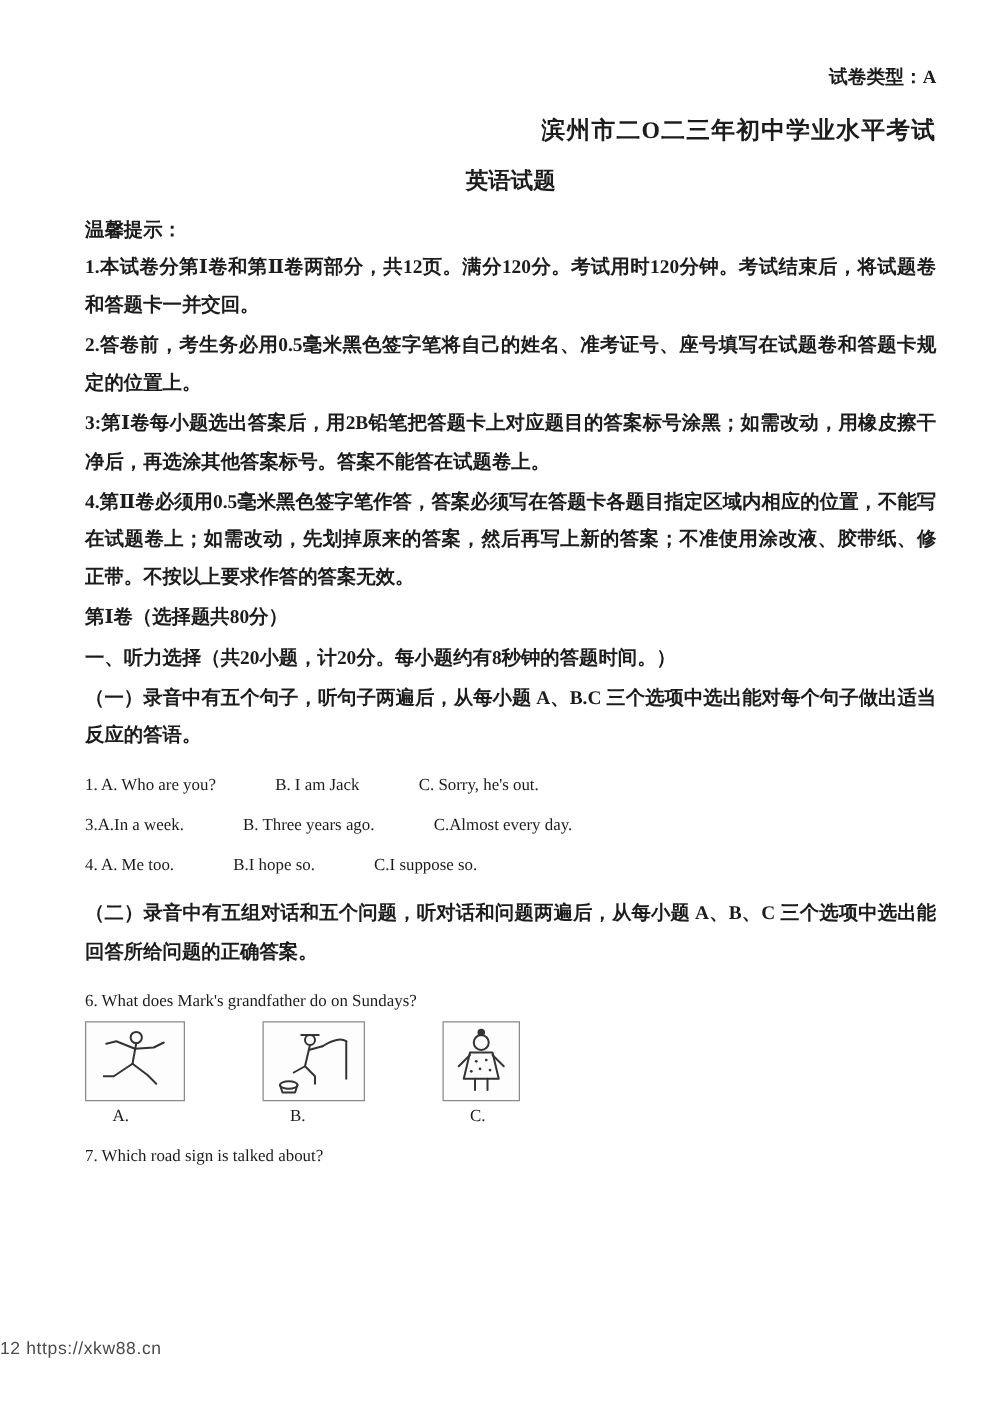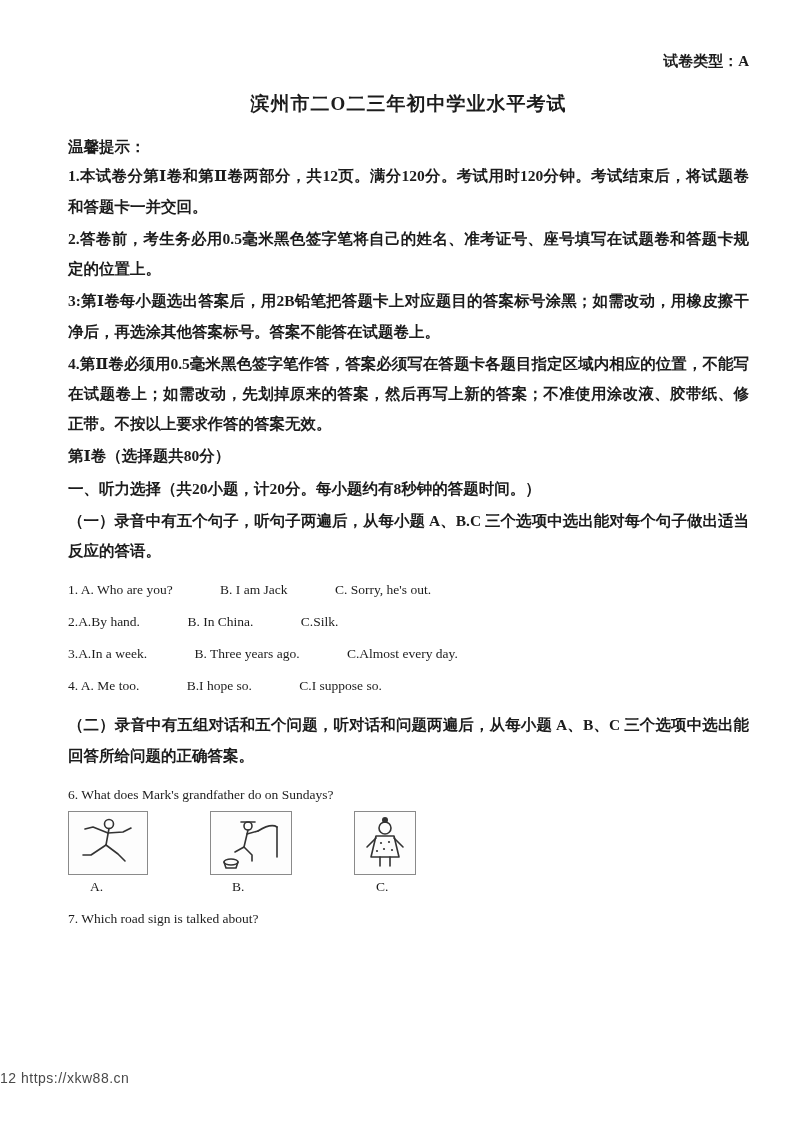--- a/index.html
+++ b/index.html
@@ -11,21 +11,21 @@
     color:#1c1c1c;
   }
   .page { padding:52px 44px 0 68px; }
 
   .paper-type {
     text-align:right;
     font-size:15px; font-weight:bold;
     margin-bottom:20px;
   }
   .title {
-    text-align:center;
+    text-align:right;
     font-size:19px; font-weight:bold;
     letter-spacing:1px;
     margin-bottom:15px;
   }
   .subtitle {
     text-align:center;
     font-size:18px; font-weight:bold;
     margin-bottom:14px;
   }
   .notice-heading {
@@ -89,41 +89,37 @@
   .fill { fill:#333; stroke:none; }
 </style>
 </head>
 <body>
 
 <div class="page">
 
   <div class="paper-type">试卷类型：A</div>
 
   <h1 class="title">滨州市二O二三年初中学业水平考试</h1>
+  <h2 class="subtitle">英语试题</h2>
 
   <div class="notice-heading">温馨提示：</div>
   <p class="notice">1.本试卷分第Ⅰ卷和第Ⅱ卷两部分，共12页。满分120分。考试用时120分钟。考试结束后，将试题卷和答题卡一并交回。</p>
   <p class="notice">2.答卷前，考生务必用0.5毫米黑色签字笔将自己的姓名、准考证号、座号填写在试题卷和答题卡规定的位置上。</p>
   <p class="notice">3:第Ⅰ卷每小题选出答案后，用2B铅笔把答题卡上对应题目的答案标号涂黑；如需改动，用橡皮擦干净后，再选涂其他答案标号。答案不能答在试题卷上。</p>
   <p class="notice">4.第Ⅱ卷必须用0.5毫米黑色签字笔作答，答案必须写在答题卡各题目指定区域内相应的位置，不能写在试题卷上；如需改动，先划掉原来的答案，然后再写上新的答案；不准使用涂改液、胶带纸、修正带。不按以上要求作答的答案无效。</p>
 
   <div class="section-heading">第Ⅰ卷（选择题共80分）</div>
 
   <p class="instr">一、听力选择（共20小题，计20分。每小题约有8秒钟的答题时间。）</p>
   <p class="instr">（一）录音中有五个句子，听句子两遍后，从每小题 A、B.C 三个选项中选出能对每个句子做出适当反应的答语。</p>
 
   <div class="q-row">
     <span class="opt">1. A. Who are you?</span>
     <span class="opt">B. I am Jack</span>
     <span class="opt">C. Sorry, he's out.</span>
-  </div>
-  <div class="q-row">
-    <span class="opt">2.A.By hand.</span>
-    <span class="opt">B. In China.</span>
-    <span class="opt">C.Silk.</span>
   </div>
   <div class="q-row">
     <span class="opt">3.A.In a week.</span>
     <span class="opt">B. Three years ago.</span>
     <span class="opt">C.Almost every day.</span>
   </div>
   <div class="q-row">
     <span class="opt">4. A. Me too.</span>
     <span class="opt">B.I hope so.</span>
     <span class="opt">C.I suppose so.</span>

